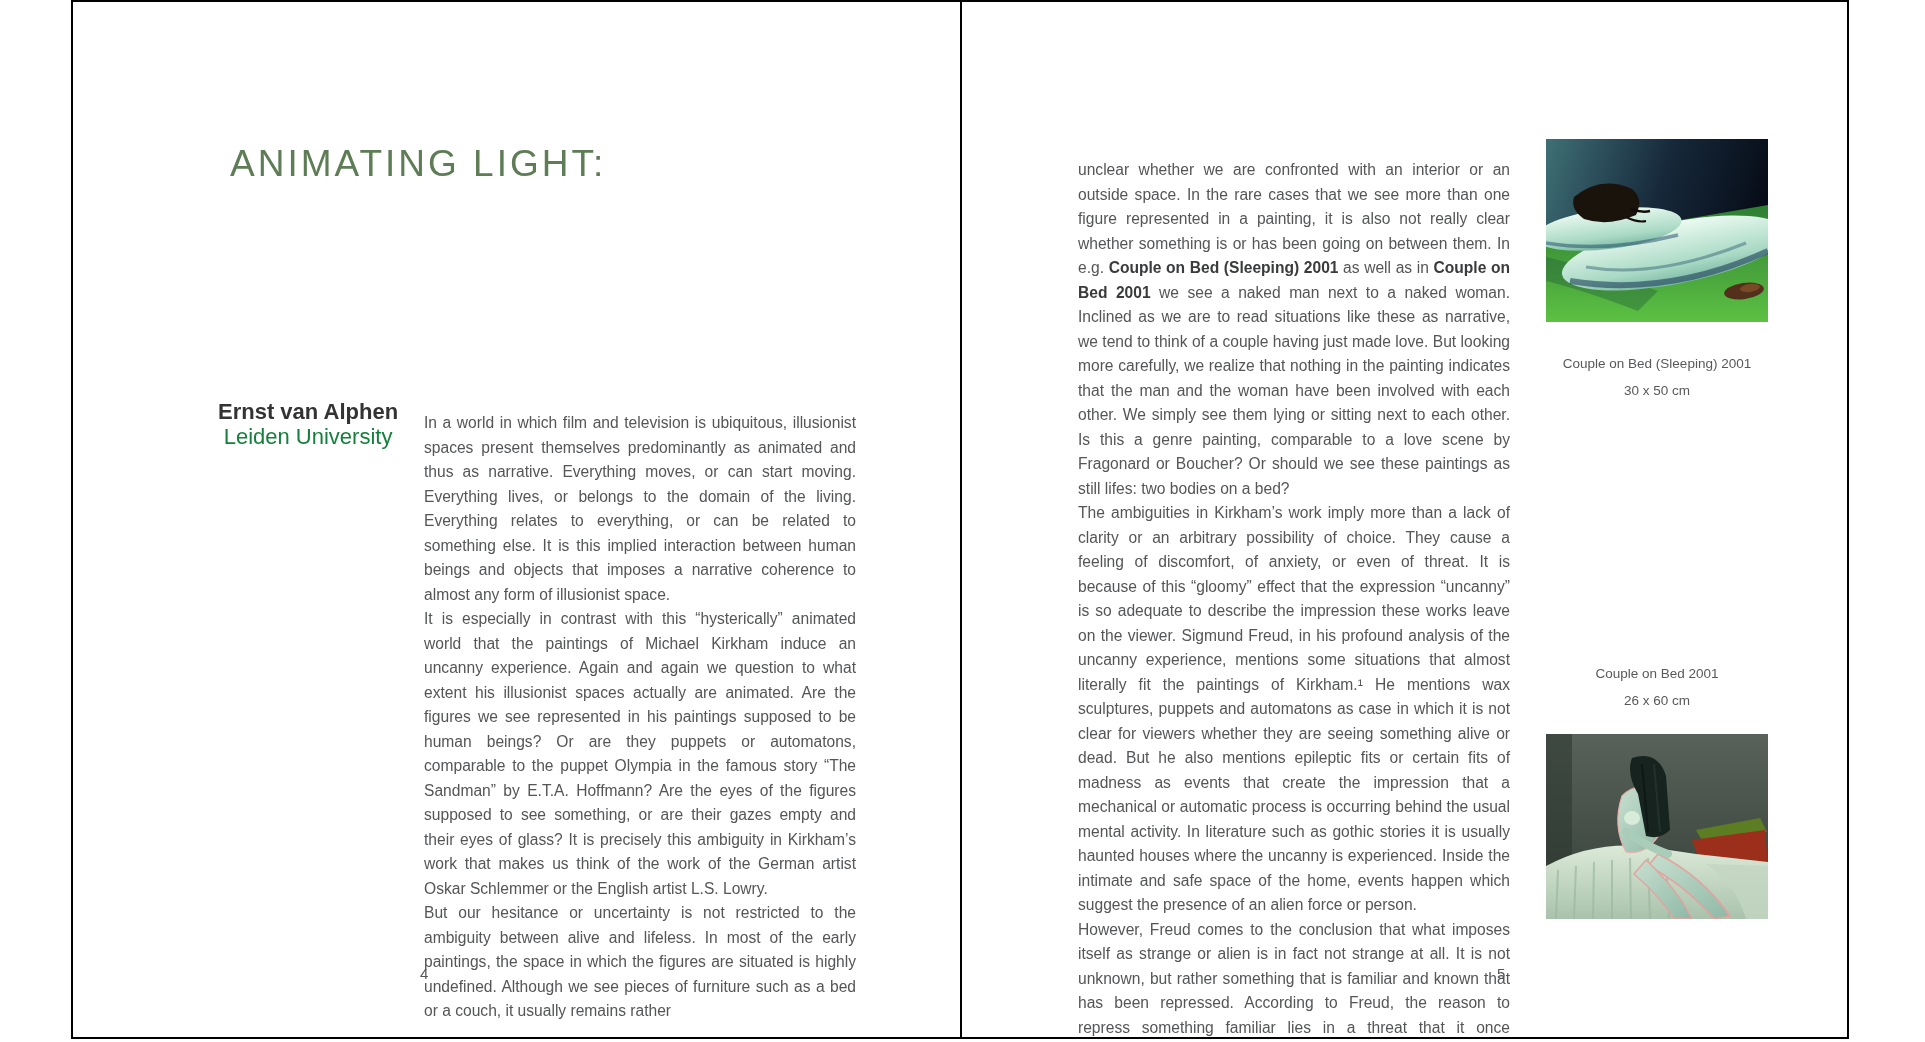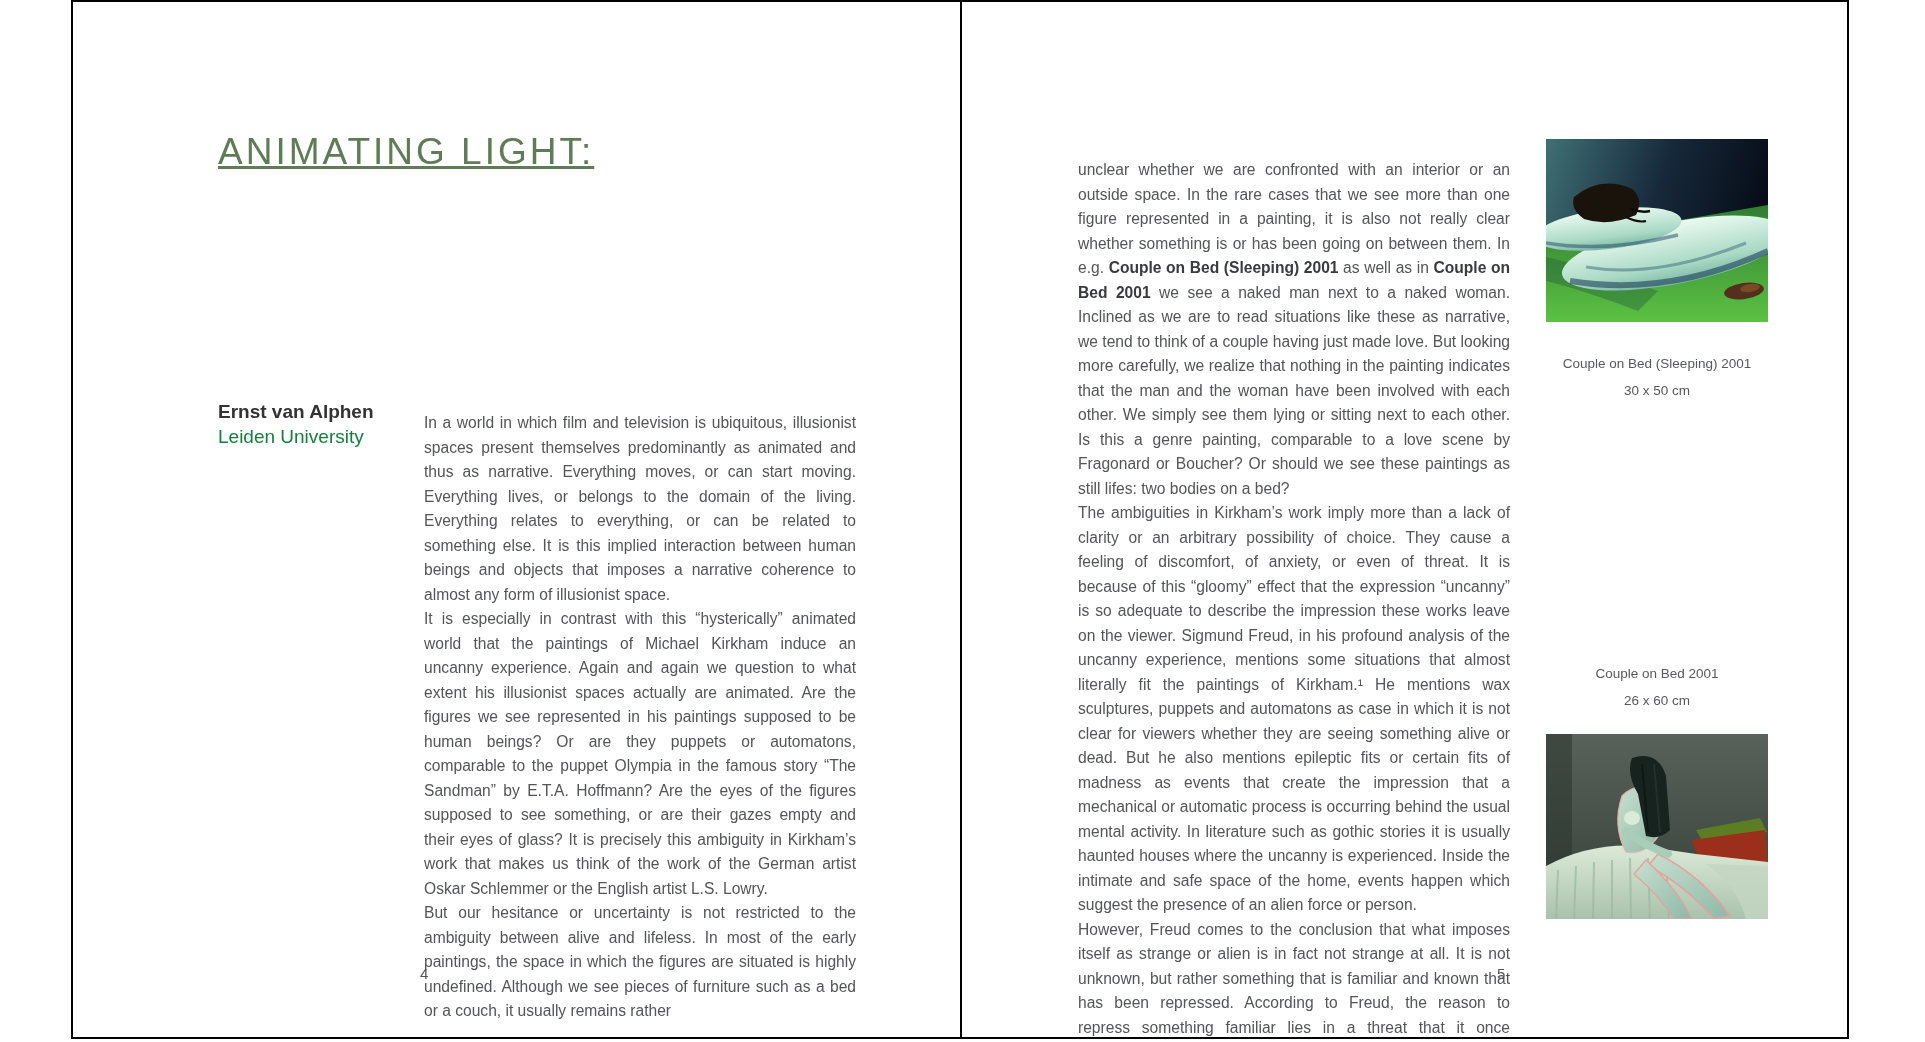--- a/index.html
+++ b/index.html
@@ -19,21 +19,21 @@
     position:absolute;left:960px;top:0px;width:2px;height:1039px;background:#000;
   }
   
   .title{
     position:absolute;left:218px;top:122px;
     font-size:37px;line-height:60px;letter-spacing:3px;
     color:#5E7D56;font-weight:400;white-space:nowrap;
   }
   .author{
     position:absolute;left:218px;top:399px;
-    font-size:19px;line-height:25px;
+    font-size:22px;line-height:25px;text-align:center;
   }
   .author .name{font-weight:bold;color:#333;}
   .author .aff{color:#15803d;}
   .bodycol{
     position:absolute;width:432px;
     font-size:15.6px;line-height:24.5px;
     text-align:justify;color:#545557;
   }
   .bodycol p{margin:0;}
   #leftbody{left:424px;top:411px;}
@@ -59,21 +59,21 @@
   #cap2{top:660px;}
 </style>
 </head>
 <body>
 
 <div class="frame"></div>
 <div class="divider"></div>
 
 <section>
 
-  <h1 class="title" style="margin:0;font-weight:400;text-decoration:underline;">
+  <h1 class="title" style="margin:12px;font-weight:400;">
     <div>ANIMATING LIGHT:</div>
   </h1>
 
   <div class="author">
     <div class="name">Ernst van Alphen</div>
     <div class="aff">Leiden University</div>
   </div>
 
   <div class="bodycol" id="leftbody">
     <p>In a world in which film and television is ubiquitous, illusionist spaces present themselves predominantly as animated and thus as narrative. Everything moves, or can start moving. Everything lives, or belongs to the domain of the living. Everything relates to everything, or can be related to something else. It is this implied interaction between human beings and objects that imposes a narrative coherence to almost any form of illusionist space.</p>

